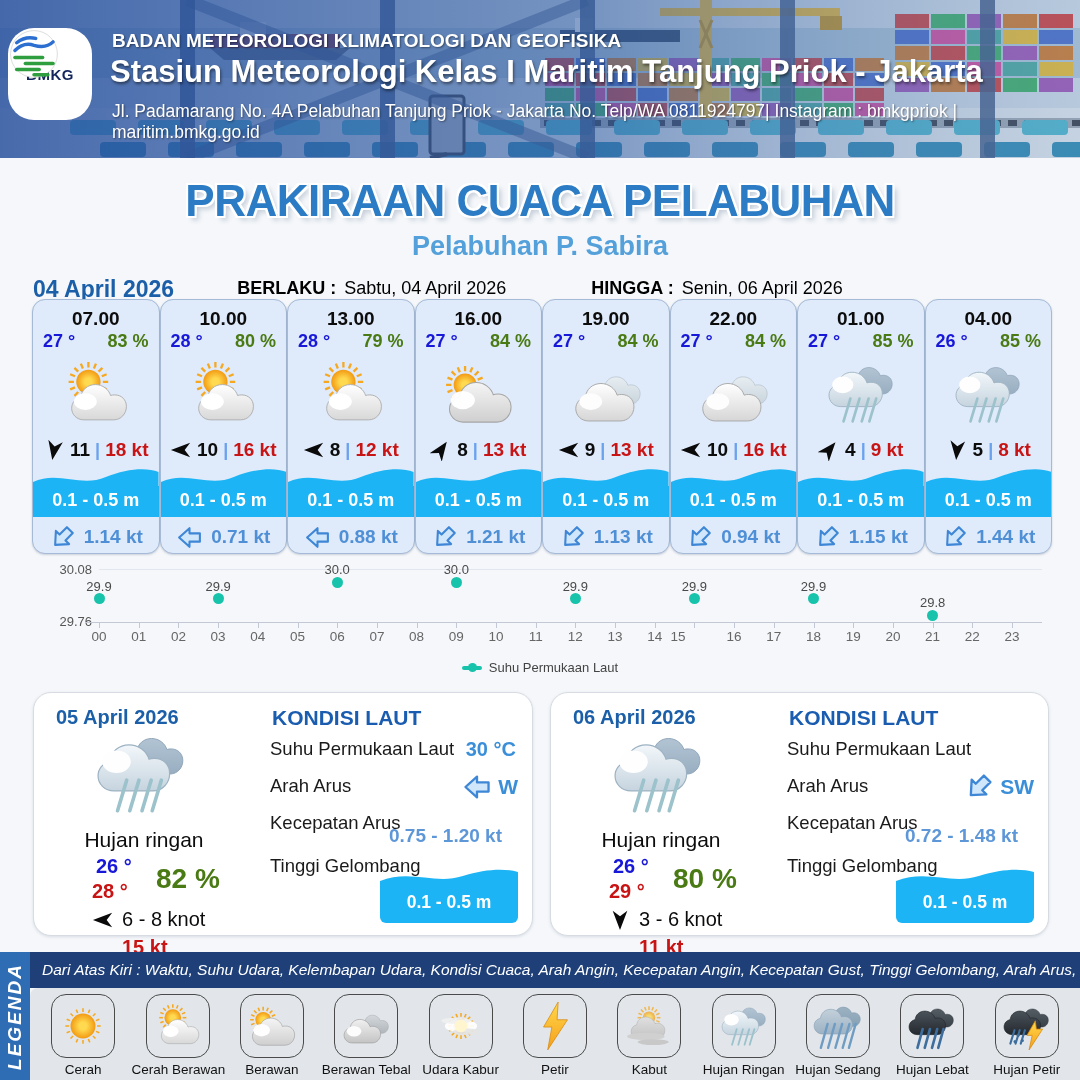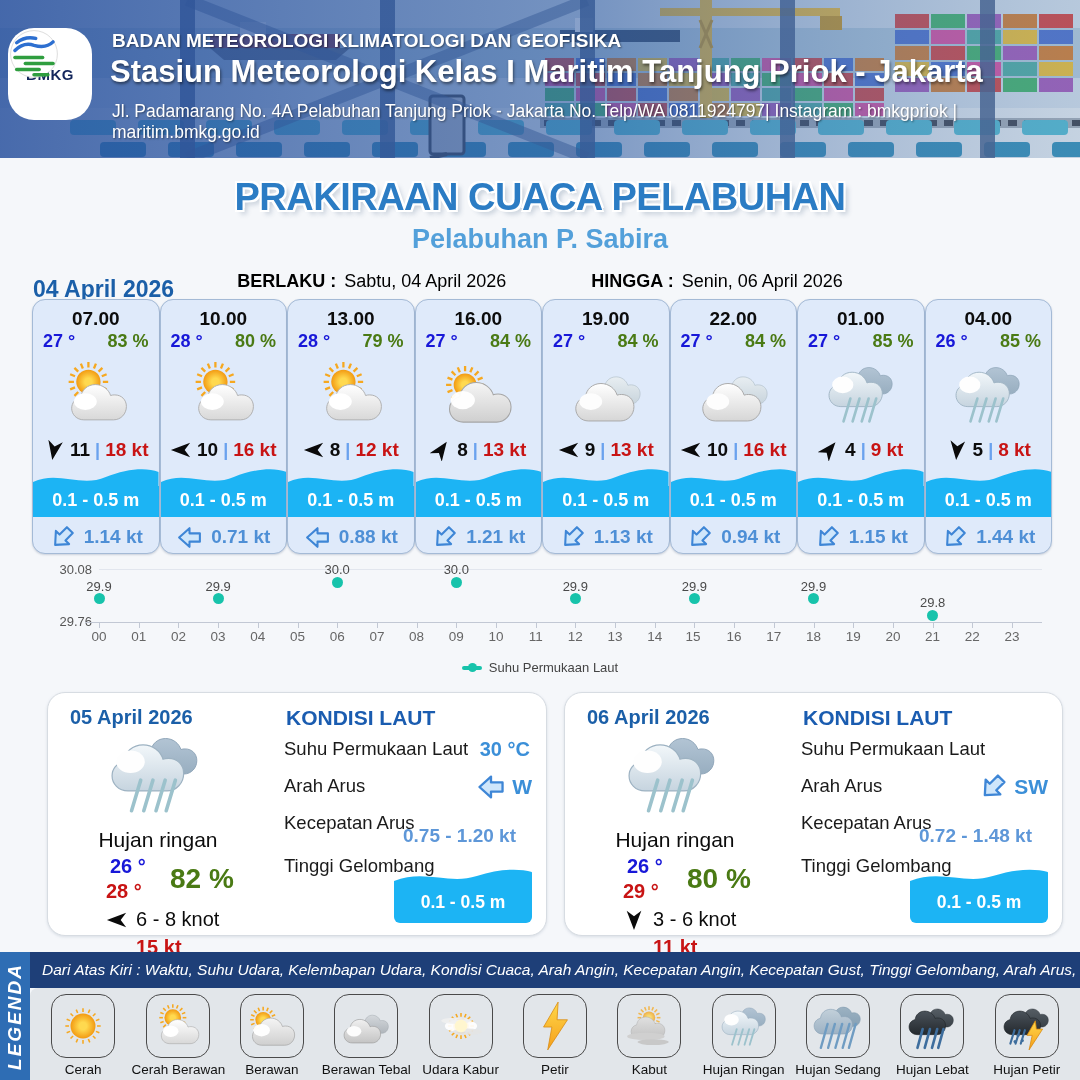--- a/index.html
+++ b/index.html
@@ -13,21 +13,21 @@
         display:flex;flex-direction:column;align-items:center;justify-content:center;z-index:5;}
   .logo-text{font-size:15px;font-weight:bold;color:#13265c;letter-spacing:.5px;margin-top:1px;}
   .h-org{position:absolute;left:112px;top:30px;color:#fff;font-size:19px;font-weight:bold;z-index:5;
          text-shadow:1px 1px 2px rgba(0,0,0,.45);}
   .h-station{position:absolute;left:110px;top:54px;color:#fff;font-size:31px;font-weight:bold;z-index:5;
          text-shadow:1px 2px 3px rgba(0,0,0,.5);}
   .h-addr{position:absolute;left:112px;top:101px;color:#fff;font-size:17.5px;z-index:5;
          text-shadow:1px 1px 2px rgba(0,0,0,.45);}
 
   
-  .main-title{margin-top:176px;text-align:center;font-size:38px;font-weight:bold;color:#2b7cc4;letter-spacing:-.5px;
+  .main-title{margin-top:176px;text-align:center;font-size:44px;font-weight:bold;color:#2b7cc4;letter-spacing:-.5px;
       text-shadow:-2px -2px 0 #fff,2px -2px 0 #fff,-2px 2px 0 #fff,2px 2px 0 #fff,4px 4px 5px rgba(40,70,110,.25);}
   .sub-title{text-align:center;font-size:27px;font-weight:bold;color:#53a0da;margin-top:5px;}
   .validity{display:flex;justify-content:center;gap:85px;margin-top:16px;font-size:18px;color:#000;}
   .validity b{font-weight:bold;margin-right:8px;}
 
   
   .fdate{position:absolute;left:33px;top:276px;font-size:23px;font-weight:bold;color:#1b5fa8;}
   .cards-row{position:absolute;left:32px;top:299px;width:1020px;display:flex;gap:0;}
   .fc{flex:1;height:253px;background:#dfeafa;border:1px solid #a4bad6;border-radius:13px;overflow:hidden;
       position:relative;box-shadow:0 1px 2px rgba(80,100,130,.25);}
@@ -59,21 +59,21 @@
   .c-xlab{position:absolute;width:30px;margin-left:-15px;text-align:center;font-size:13.5px;color:#666;}
   .c-pt{position:absolute;width:11px;height:11px;border-radius:50%;background:#17c3ab;margin:-5.5px 0 0 -5.5px;}
   .c-ptl{position:absolute;width:44px;margin-left:-22px;text-align:center;font-size:13px;color:#4a4a4a;}
   .c-leg{position:absolute;left:0;top:104px;width:100%;display:flex;align-items:center;justify-content:center;gap:7px;
          font-size:13px;color:#444;}
   .c-legdot{width:20px;height:4px;background:#17c3ab;border-radius:2px;position:relative;}
   .c-legdot::after{content:"";position:absolute;left:6px;top:-3px;width:9px;height:9px;border-radius:50%;background:#17c3ab;}
 
   
   .daycard{position:absolute;top:692px;height:242px;background:#fff;border:1px solid #d7dce2;border-radius:18px;
-           box-shadow:0 1px 3px rgba(90,110,140,.18);margin-left:14px;}
+           box-shadow:0 1px 3px rgba(90,110,140,.18);}
   .dc1{left:33px;width:498px;} .dc2{left:550px;width:497px;}
   .dc-date{position:absolute;left:22px;top:13px;font-size:20px;font-weight:bold;color:#1b5fa8;}
   .dc-icon{position:absolute;left:48px;top:30px;width:118px;height:102px;}
   .dc-icon svg{width:100%;height:100%;}
   .dc-cond{position:absolute;left:0px;top:135px;width:220px;text-align:center;font-size:21px;color:#0c0c0c;}
   .dc-tmin{position:absolute;left:62px;top:162px;font-size:20px;font-weight:bold;color:#1818d8;}
   .dc-tmax{position:absolute;left:58px;top:187px;font-size:20px;font-weight:bold;color:#c81414;}
   .dc-hum{position:absolute;left:122px;top:170px;font-size:28px;font-weight:bold;color:#4a7a14;}
   .dc-windrow{position:absolute;left:58px;top:215px;display:flex;align-items:center;gap:8px;}
   .dc-windrow .dart{width:22px;height:22px;}
@@ -857,21 +857,21 @@
       <div class="c-xlab" style="left:496.0px;top:73px">10</div>
       <div class="c-tick" style="left:535.7px;top:67px"></div>
       <div class="c-xlab" style="left:535.7px;top:73px">11</div>
       <div class="c-tick" style="left:575.3px;top:67px"></div>
       <div class="c-xlab" style="left:575.3px;top:73px">12</div>
       <div class="c-tick" style="left:615.0px;top:67px"></div>
       <div class="c-xlab" style="left:615.0px;top:73px">13</div>
       <div class="c-tick" style="left:654.7px;top:67px"></div>
       <div class="c-xlab" style="left:654.7px;top:73px">14</div>
       <div class="c-tick" style="left:694.4px;top:67px"></div>
-      <div class="c-xlab" style="left:693px;top:73px">15</div>
+      <div class="c-xlab" style="left:678px;top:73px">15</div>
       <div class="c-tick" style="left:734.1px;top:67px"></div>
       <div class="c-xlab" style="left:734.1px;top:73px">16</div>
       <div class="c-tick" style="left:773.8px;top:67px"></div>
       <div class="c-xlab" style="left:773.8px;top:73px">17</div>
       <div class="c-tick" style="left:813.5px;top:67px"></div>
       <div class="c-xlab" style="left:813.5px;top:73px">18</div>
       <div class="c-tick" style="left:853.2px;top:67px"></div>
       <div class="c-xlab" style="left:853.2px;top:73px">19</div>
       <div class="c-tick" style="left:892.9px;top:67px"></div>
       <div class="c-xlab" style="left:892.9px;top:73px">20</div>

